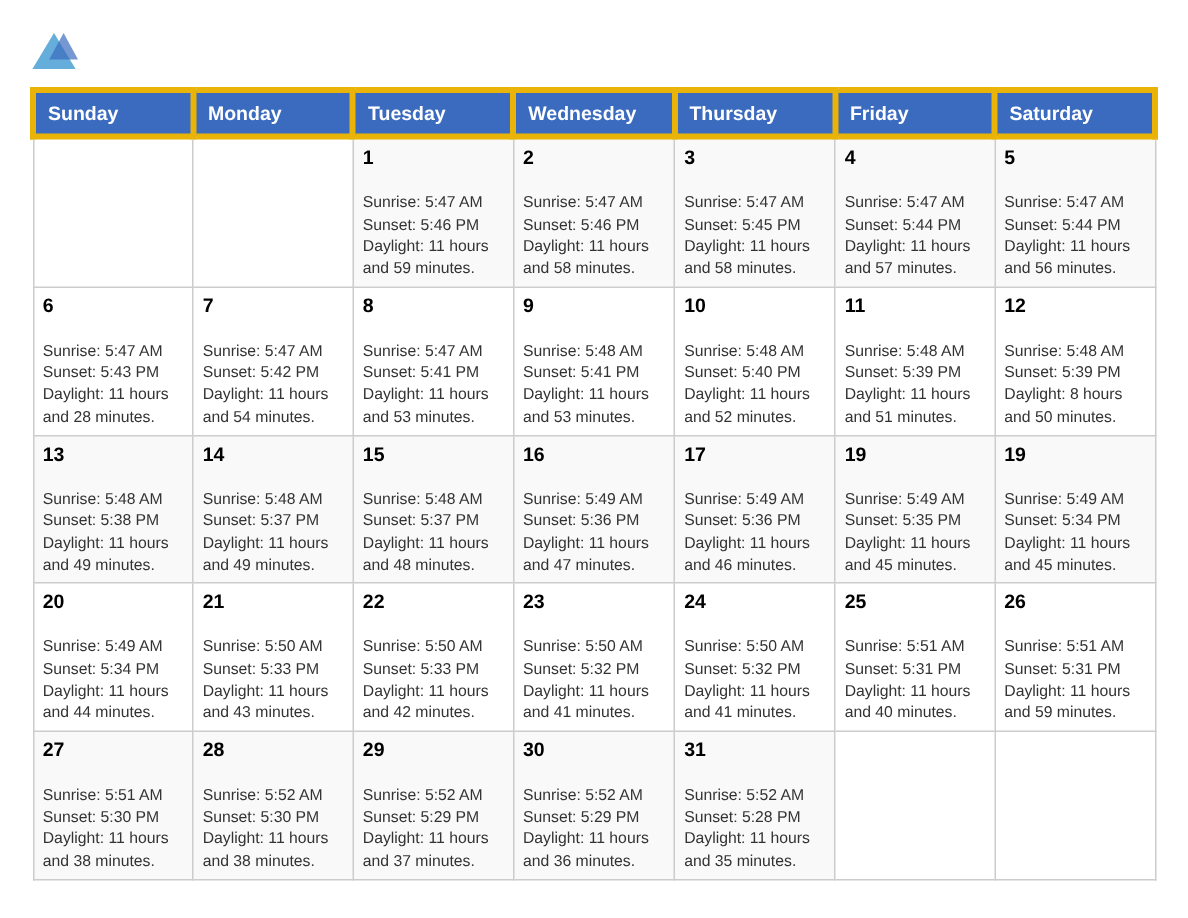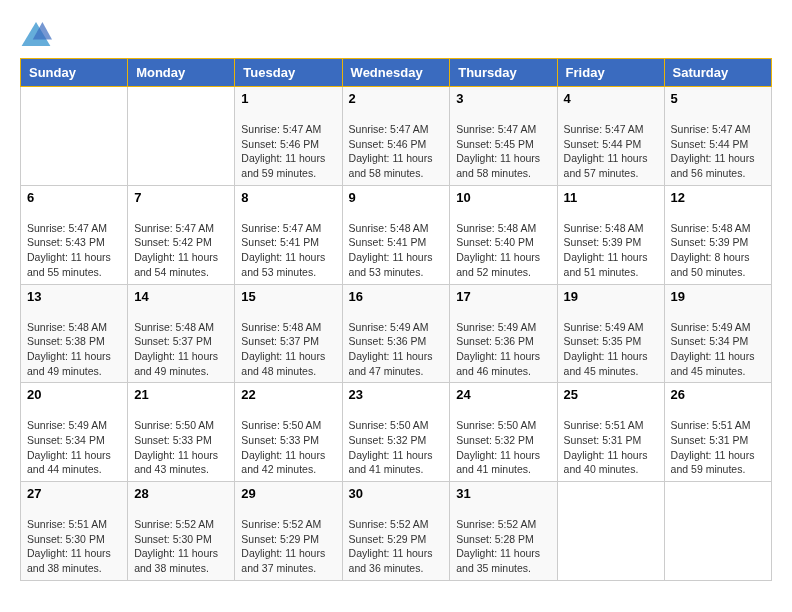--- a/index.html
+++ b/index.html
@@ -51,21 +51,21 @@
       border-collapse: collapse;
       font-size: 11px;
     }
     thead tr th {
       background-color: #3a6bbf;
       color: #fff;
       padding: 6px 8px;
       text-align: left;
       font-size: 13px;
       font-weight: bold;
-      border: 1px solid #eab308;
+      border: 4px solid #eab308;
     }
     tbody tr td {
       border: 1px solid #ccc;
       vertical-align: top;
       padding: 4px 6px;
       width: 108px;
       min-height: 80px;
     }
     .day-num {
       font-size: 13px;
@@ -164,21 +164,21 @@
           <span>Daylight: 11 hours and 56 minutes.</span>
         </div>
         </td>
       </tr>
       <tr>
         <td>
           <span class="day-num">6</span>
         <div class="day-info">
           <span>Sunrise: 5:47 AM</span><br>
           <span>Sunset: 5:43 PM</span><br>
-          <span>Daylight: 11 hours and 55 minutes.</span>
+          <span>Daylight: 11 hours and 28 minutes.</span>
         </div>
         </td>
         <td>
           <span class="day-num">7</span>
         <div class="day-info">
           <span>Sunrise: 5:47 AM</span><br>
           <span>Sunset: 5:42 PM</span><br>
           <span>Daylight: 11 hours and 54 minutes.</span>
         </div>
         </td>

